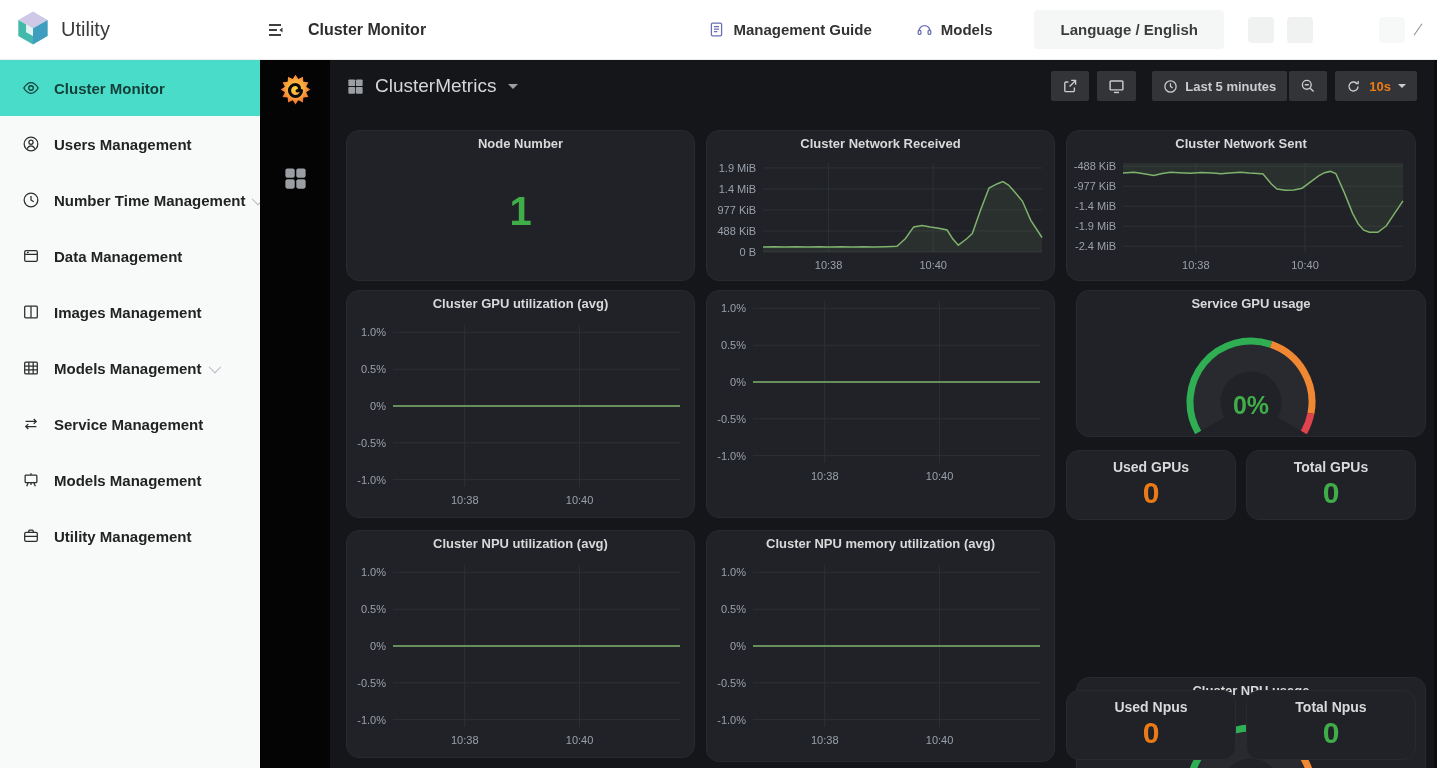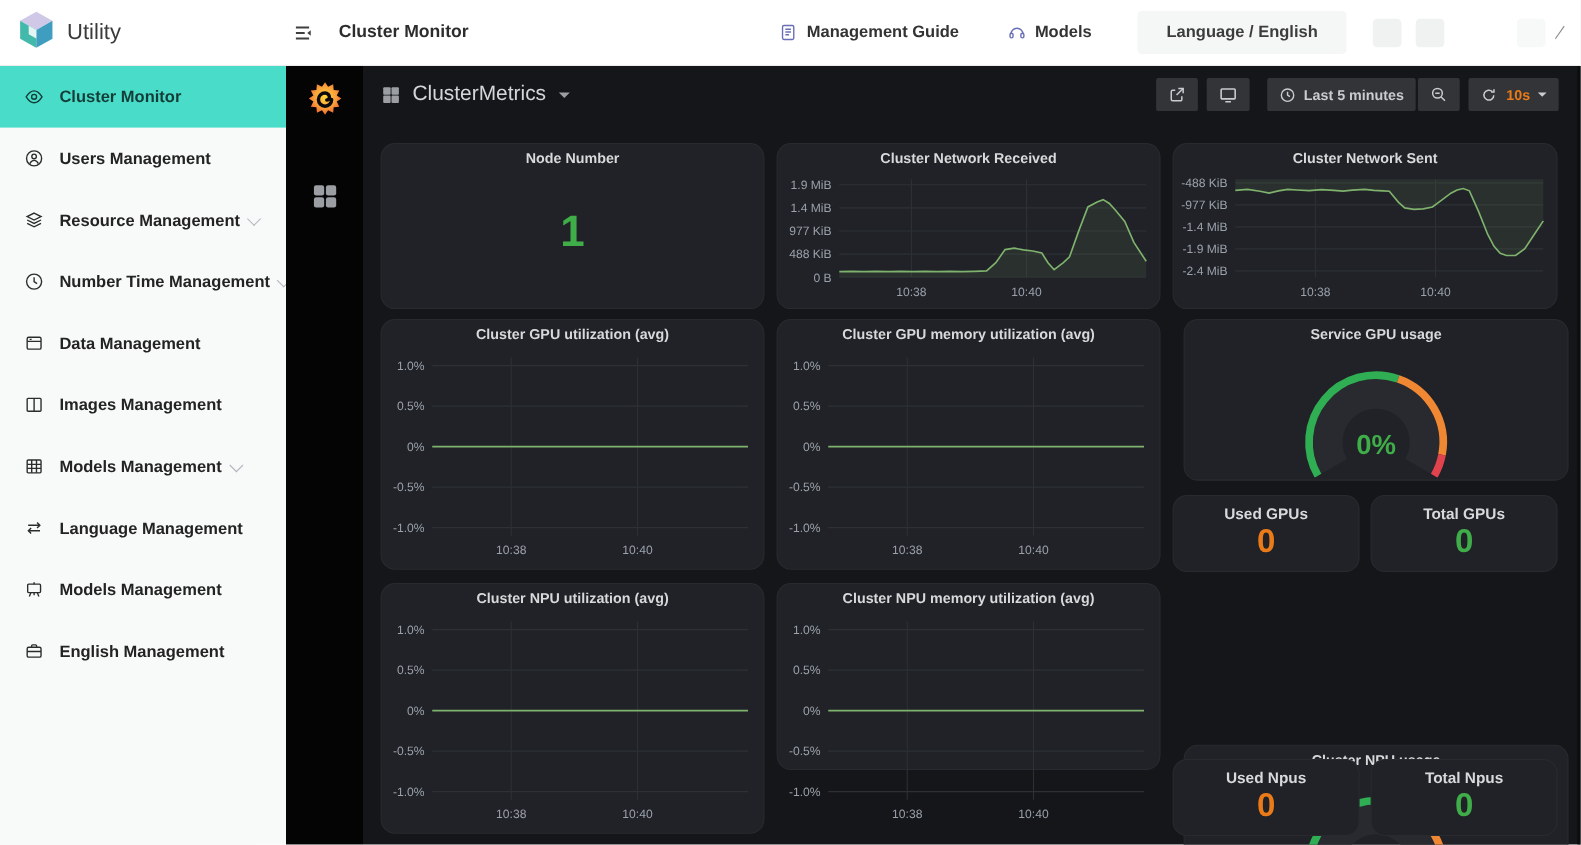--- a/index.html
+++ b/index.html
@@ -63,21 +63,21 @@
 
   #p-node{left:16px;top:70px;width:349px;height:151px;}
   #p-recv{left:376px;top:70px;width:349px;height:151px;}
   #p-sent{left:736px;top:70px;width:350px;height:151px;}
   #p-gpu-util{left:16px;top:230px;width:349px;height:228px;}
   #p-gpu-mem{left:376px;top:230px;width:349px;height:228px;}
   #p-gpu-gauge{left:736px;top:230px;width:350px;height:147px;}
   #p-used-gpus{left:736px;top:390px;width:170px;height:70px;}
   #p-total-gpus{left:916px;top:390px;width:170px;height:70px;}
   #p-npu-util{left:16px;top:470px;width:349px;height:228px;}
-  #p-npu-mem{left:376px;top:470px;width:349px;height:170px;}
+  #p-npu-mem{left:376px;top:470px;width:349px;height:232px;}
   #p-npu-gauge{left:736px;top:470px;width:350px;height:147px;}
   #p-used-npus{left:736px;top:630px;width:170px;height:70px;}
   #p-total-npus{left:916px;top:630px;width:170px;height:70px;}
 
   .big-stat{position:absolute;left:0;right:0;top:58px;text-align:center;font-size:40px;font-weight:bold;}
   .gauge-wrap{position:relative;}
   .gauge-value{position:absolute;left:0;right:0;bottom:16px;text-align:center;font-size:25px;font-weight:bold;}
   .mini-stat-label{text-align:center;font-size:14px;font-weight:bold;color:#d8d9da;margin-top:8px;}
   .mini-stat-value{text-align:center;font-size:30px;font-weight:bold;margin-top:1px;}
 </style>
@@ -150,31 +150,20 @@
           <circle cx="10" cy="10" r="7.6"></circle>
             <circle cx="10" cy="8" r="2.3"></circle>
             <path d="M5.7 15.3c1-2.2 2.5-3.3 4.3-3.3s3.3 1.1 4.3 3.3"></path>
         </svg>
       </span>
       <span>Users Management</span>
     </div>
     <div class="side-item">
       <span class="si">
         <svg width="18" height="18" viewBox="0 0 20 20" fill="none" stroke="currentColor" stroke-width="1.4">
-          <path d="M10 3l7 3.5-7 3.5-7-3.5z"></path>
-            <path d="M3 10l7 3.5 7-3.5"></path>
-            <path d="M3 13.4l7 3.5 7-3.5"></path>
-        </svg>
-      </span>
-      <span>Resource Management</span>
-      <span class="chev"></span>
-    </div>
-    <div class="side-item">
-      <span class="si">
-        <svg width="18" height="18" viewBox="0 0 20 20" fill="none" stroke="currentColor" stroke-width="1.4">
           <circle cx="10" cy="10" r="7.6"></circle>
             <path d="M10 5.5V10l3 2"></path>
         </svg>
       </span>
       <span>Number Time Management</span>
       <span class="chev"></span>
     </div>
     <div class="side-item">
       <span class="si">
         <svg width="18" height="18" viewBox="0 0 20 20" fill="none" stroke="currentColor" stroke-width="1.4">
@@ -204,39 +193,39 @@
       <span>Models Management</span>
       <span class="chev"></span>
     </div>
     <div class="side-item">
       <span class="si">
         <svg width="18" height="18" viewBox="0 0 20 20" fill="none" stroke="currentColor" stroke-width="1.4">
           <path d="M4 7.2h11.5M13 4.5l2.8 2.7L13 9.9"></path>
             <path d="M16 12.8H4.5M7 10.1l-2.8 2.7L7 15.5"></path>
         </svg>
       </span>
-      <span>Language Management</span>
+      <span>Service Management</span>
     </div>
     <div class="side-item">
       <span class="si">
         <svg width="18" height="18" viewBox="0 0 20 20" fill="none" stroke="currentColor" stroke-width="1.4">
           <rect x="3.5" y="4.5" width="13" height="8.5" rx="1"></rect>
             <path d="M10 2.6v1.9M6.8 13l-1.6 4M13.2 13l1.6 4M10 13v2.6"></path>
         </svg>
       </span>
       <span>Models Management</span>
     </div>
     <div class="side-item">
       <span class="si">
         <svg width="18" height="18" viewBox="0 0 20 20" fill="none" stroke="currentColor" stroke-width="1.4">
           <rect x="3" y="6" width="14" height="10" rx="1.5"></rect>
             <path d="M7.5 6V4.6a1 1 0 0 1 1-1h3a1 1 0 0 1 1 1V6M3 10.3h14"></path>
         </svg>
       </span>
-      <span>English Management</span>
+      <span>Utility Management</span>
     </div>
   </div>
 
   <div id="gf-mini">
     <span class="gf-logo">
       <svg width="37" height="37" viewBox="0 0 40 40">
         <defs>
           <radialGradient id="gflame" cx="50%" cy="45%" r="60%">
             <stop offset="0%" stop-color="#ffd438"></stop>
               <stop offset="55%" stop-color="#f9a03c"></stop>
@@ -381,21 +370,20 @@
           <line x1="46" x2="333" y1="164.63636363636363" y2="164.63636363636363" stroke="#2d3035" stroke-width="1"></line>
           <text x="39" y="168.63636363636363" text-anchor="end" class="tick">-1.0%</text>
           <line x1="117.75" x2="117.75" y1="10" y2="172" stroke="#2d3035" stroke-width="1"></line>
           <text x="117.75" y="189" text-anchor="middle" class="tick">10:38</text>
           <line x1="232.55" x2="232.55" y1="10" y2="172" stroke="#2d3035" stroke-width="1"></line>
           <text x="232.55" y="189" text-anchor="middle" class="tick">10:40</text>
           <path d="M46.0 91.0L333.0 91.0" stroke="#7EB26D" stroke-width="1.5" fill="none"></path>
         </svg>
     </div>
     <div class="panel" id="p-gpu-mem">
-      <div class="panel-title">Cluster GPU memory utilization (avg)</div>
       <svg width="347" height="200" viewBox="0 0 347 200">
           <line x1="46" x2="333" y1="17.36363636363637" y2="17.36363636363637" stroke="#2d3035" stroke-width="1"></line>
           <text x="39" y="21.36363636363637" text-anchor="end" class="tick">1.0%</text>
           <line x1="46" x2="333" y1="54.18181818181819" y2="54.18181818181819" stroke="#2d3035" stroke-width="1"></line>
           <text x="39" y="58.18181818181819" text-anchor="end" class="tick">0.5%</text>
           <line x1="46" x2="333" y1="91" y2="91" stroke="#2d3035" stroke-width="1"></line>
           <text x="39" y="95" text-anchor="end" class="tick">0%</text>
           <line x1="46" x2="333" y1="127.81818181818183" y2="127.81818181818183" stroke="#2d3035" stroke-width="1"></line>
           <text x="39" y="131.8181818181818" text-anchor="end" class="tick">-0.5%</text>
           <line x1="46" x2="333" y1="164.63636363636363" y2="164.63636363636363" stroke="#2d3035" stroke-width="1"></line>

